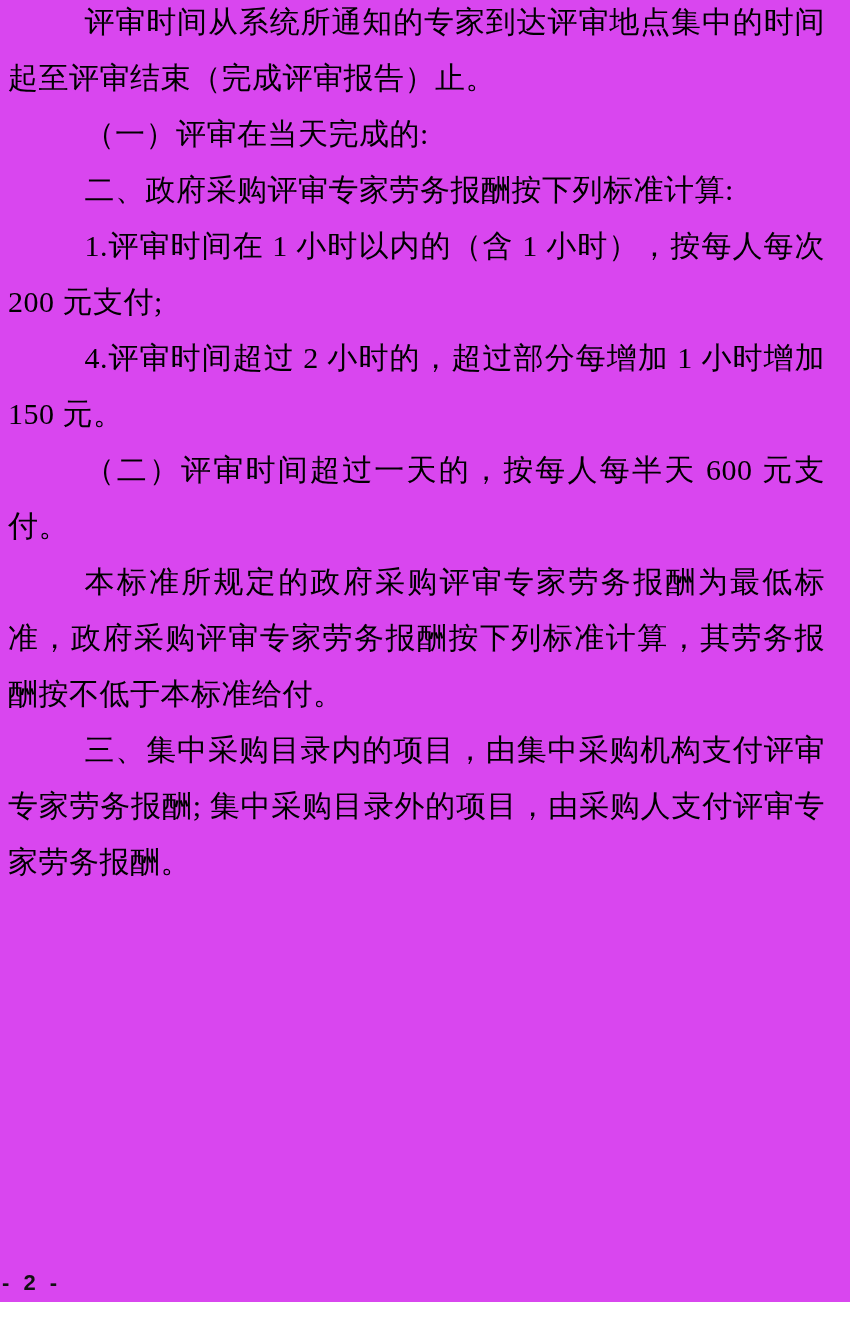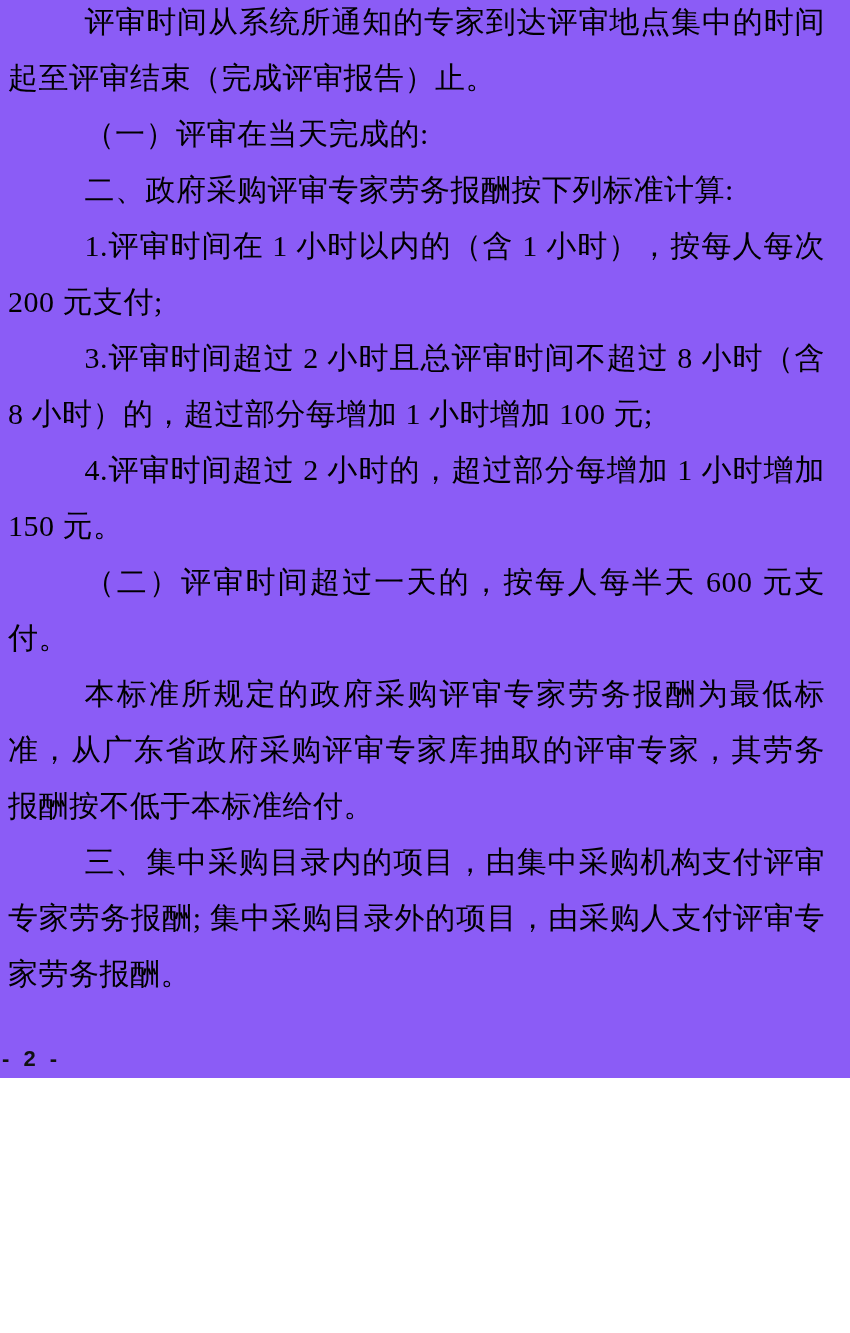--- a/index.html
+++ b/index.html
@@ -3,22 +3,22 @@
 <meta charset="utf-8">
 <style>
   html, body {
     margin: 0;
     padding: 0;
     background: #ffffff;
   }
   .page {
     position: relative;
     width: 850px;
-    height: 1078px;
-    background: #8b5cf6;
+    height: 1302px;
+    background: #d946ef;
     color: #000000;
     font-family: "Liberation Serif", "DejaVu Serif", serif;
     overflow: hidden;
     box-sizing: border-box;
   }
   .doc-body {
     position: absolute;
     top: -6px;
     left: 8px;
     width: 817px;
@@ -46,20 +46,19 @@
 </style>
 </head>
 <body>
 
 <div class="page">
   <div class="doc-body">
     <p>评审时间从系统所通知的专家到达评审地点集中的时间起至评审结束（完成评审报告）止。</p>
     <p>（一）评审在当天完成的:</p>
     <p>二、政府采购评审专家劳务报酬按下列标准计算:</p>
     <p>1.评审时间在 1 小时以内的（含 1 小时），按每人每次 200 元支付;</p>
-    <p>3.评审时间超过 2 小时且总评审时间不超过 8 小时（含 8 小时）的，超过部分每增加 1 小时增加 100 元;</p>
     <p>4.评审时间超过 2 小时的，超过部分每增加 1 小时增加 150 元。</p>
     <p>（二）评审时间超过一天的，按每人每半天 600 元支付。</p>
-    <p>本标准所规定的政府采购评审专家劳务报酬为最低标准，从广东省政府采购评审专家库抽取的评审专家，其劳务报酬按不低于本标准给付。</p>
+    <p>本标准所规定的政府采购评审专家劳务报酬为最低标准，政府采购评审专家劳务报酬按下列标准计算，其劳务报酬按不低于本标准给付。</p>
     <p>三、集中采购目录内的项目，由集中采购机构支付评审专家劳务报酬; 集中采购目录外的项目，由采购人支付评审专家劳务报酬。</p>
   </div>
   <div class="page-footer">- 2 -</div>
 </div>
 
 </body></html>

